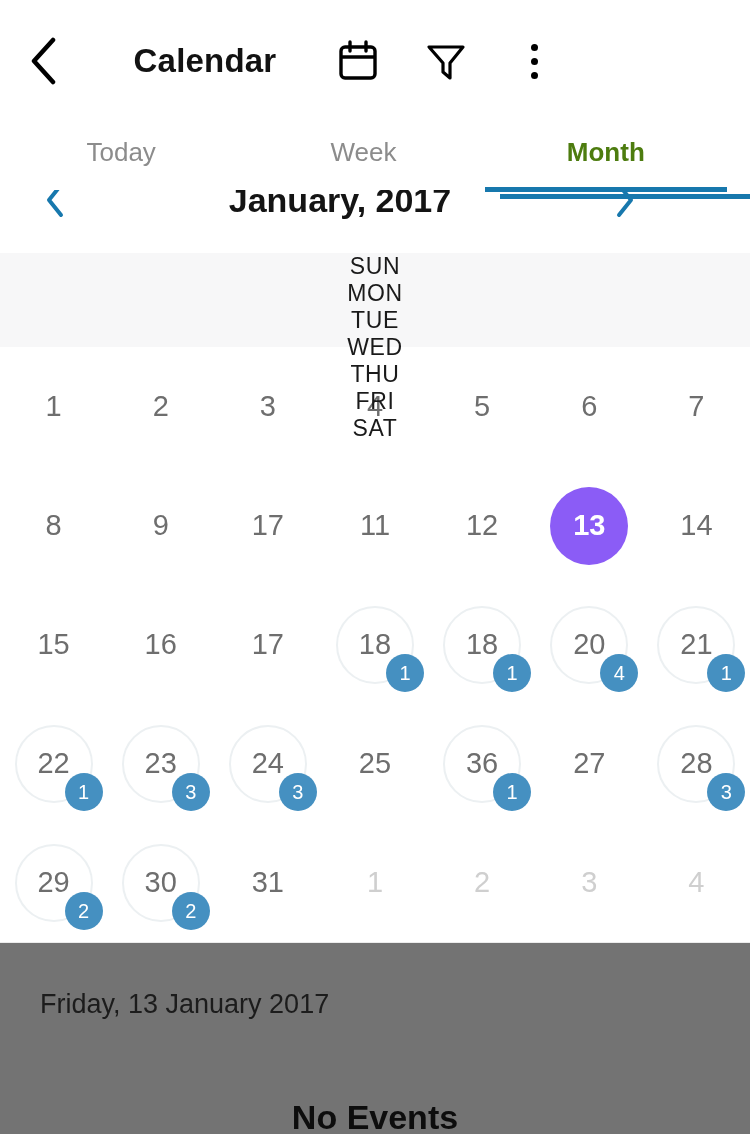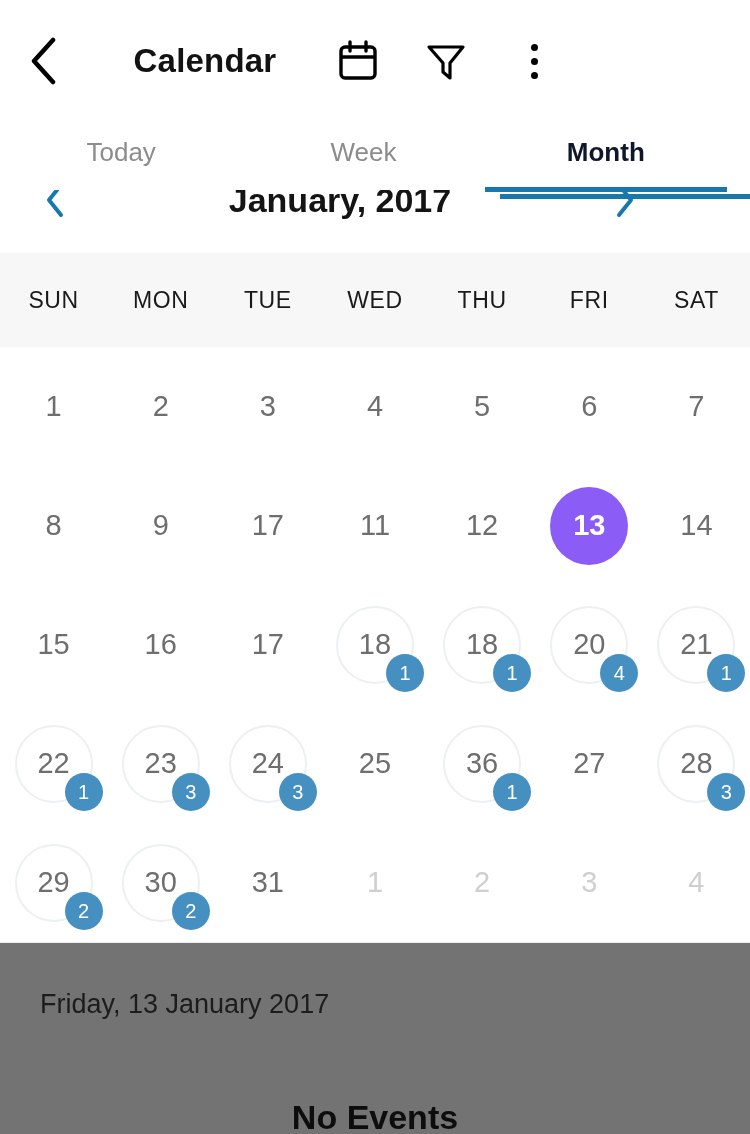--- a/index.html
+++ b/index.html
@@ -85,21 +85,21 @@
   .tab {
     flex: 1;
     display: flex;
     align-items: center;
     justify-content: center;
     font-size: 26px;
     color: #8c8c8c;
     cursor: pointer;
     position: relative;
   }
-  .tab.active { color: #0f172a; font-weight: bold; }
+  .tab.active { color: #4d7c0f; font-weight: bold; }
   .tab.active::after {
     content: "";
     position: absolute;
     left: 0; right: 0;
     bottom: -2px;
     height: 5px;
     background: #1778ad;
   }
 
   
@@ -144,20 +144,21 @@
   
   .weekdays {
     position: absolute;
     top: 253px; left: 0;
     width: 750px;
     height: 94px;
     background: #f7f7f8;
     display: flex;
     align-items: center;
     z-index: 3;
+    flex-direction: column;
   }
   .weekday {
     flex: 1;
     text-align: center;
     font-size: 23px;
     color: #1a1a1a;
     letter-spacing: 0.6px;
   }
 
   

